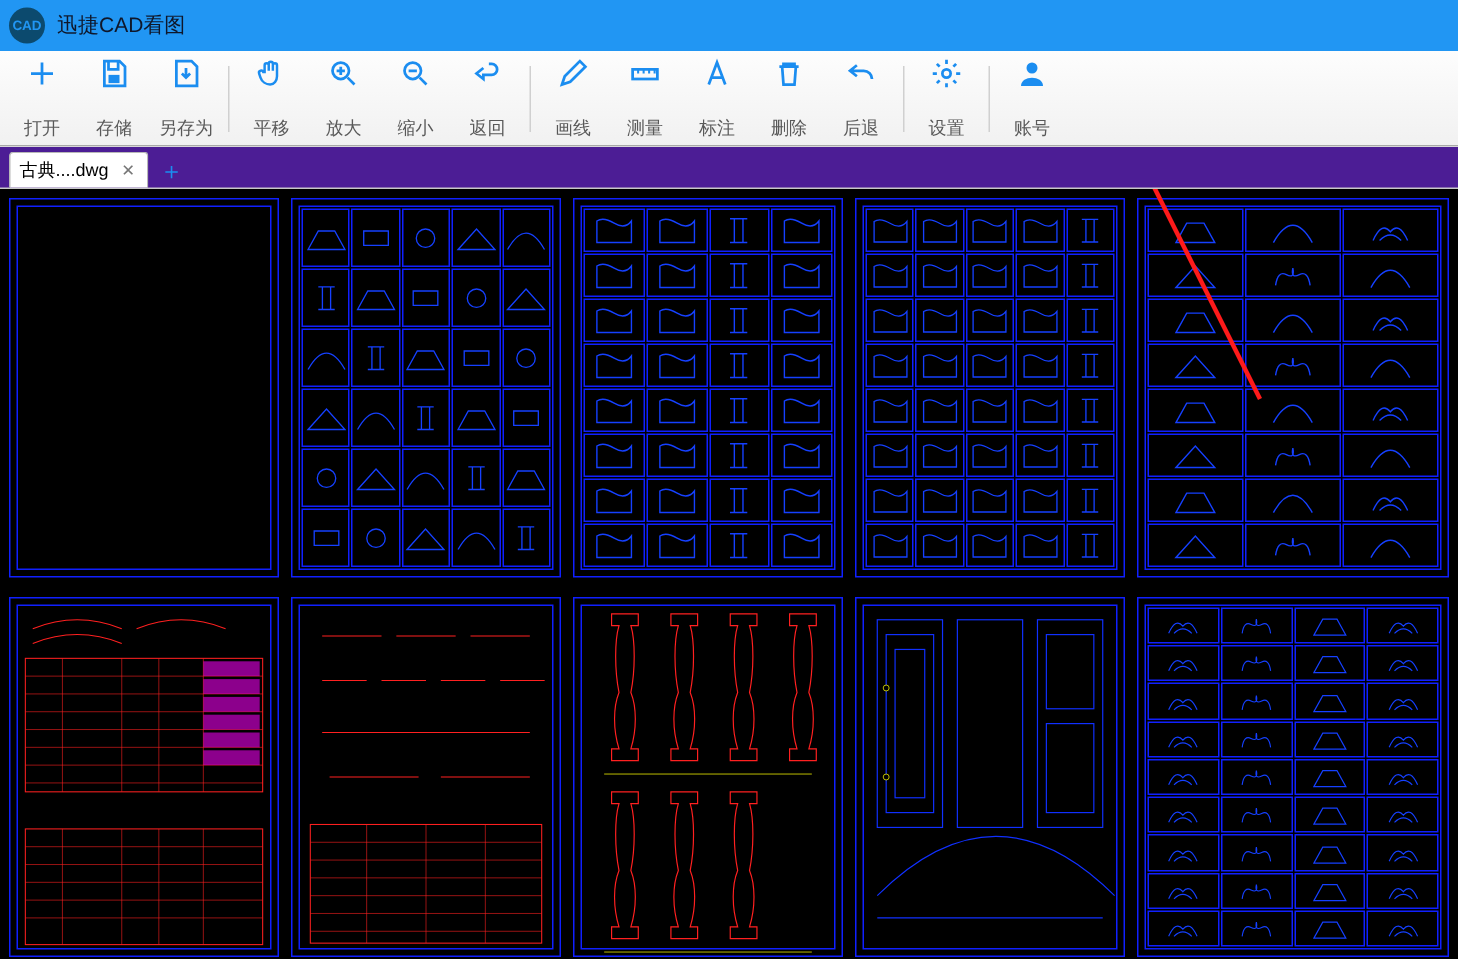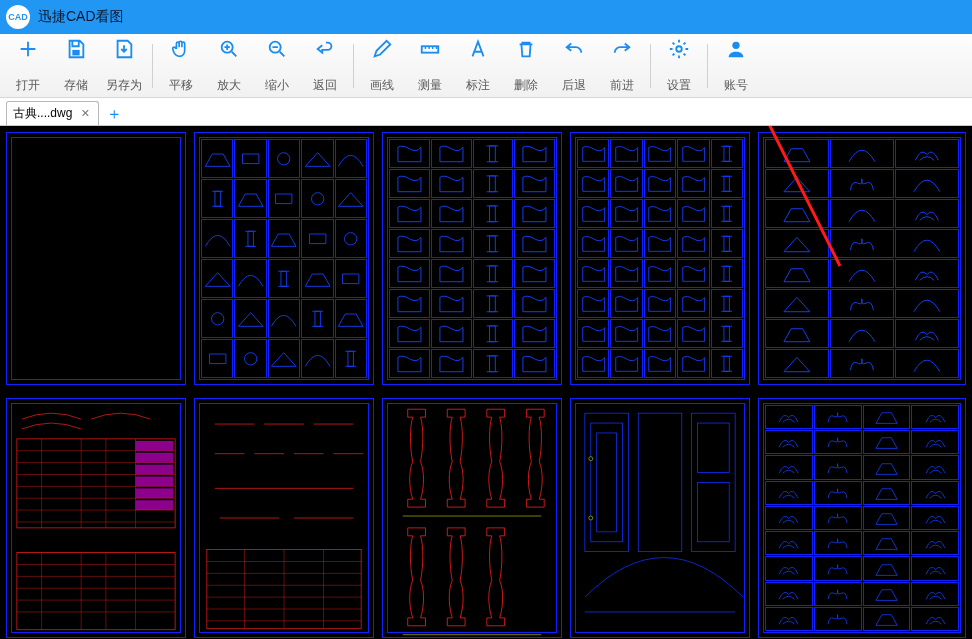--- a/index.html
+++ b/index.html
@@ -1,26 +1,26 @@
 <!DOCTYPE html>
 <html><head>
 <meta charset="utf-8">
 <style>
 * { margin:0; padding:0; box-sizing:border-box; }
 html,body { width:972px; height:639px; font-family:"Microsoft YaHei","SimSun",sans-serif; overflow:hidden; background:#000; }
 .titlebar { height:34px; background:#2196f3; display:flex; align-items:center; padding:0 6px; gap:8px; }
-.logo { width:24px; height:24px; background:#ffffff; border-radius:50%; display:flex; align-items:center; justify-content:center; color:#2196f3; font-size:9px; font-weight:bold; }
+.logo { width:24px; height:24px; background:#0c4a6e; border-radius:50%; display:flex; align-items:center; justify-content:center; color:#2196f3; font-size:9px; font-weight:bold; }
 .title { color:#0f172a; font-size:14px; }
 .toolbar { height:64px; background:linear-gradient(#fdfdfd,#f1f1f1); border-bottom:1px solid #d7d7d7; display:flex; align-items:center; padding:0 4px; }
 .tbtn { display:flex; flex-direction:column; align-items:center; justify-content:center; width:48px; height:58px; cursor:pointer; border:1px solid transparent; border-radius:3px; }
 .tbtn.wide { width:58px; }
 .tbtn .ico { height:28px; display:flex; align-items:center; justify-content:center; }
 .tbtn .lbl { font-size:12px; color:#595959; margin-top:17px; white-space:nowrap; }
 .sep { width:1px; height:44px; background:#d0d0d0; margin:0 4px; }
-.tabbar { height:28px; background:#ffffff; border-bottom:1px solid #c8c8c8; display:flex; align-items:flex-end; padding:0 6px; }
+.tabbar { height:28px; background:#4c1d95; border-bottom:1px solid #c8c8c8; display:flex; align-items:flex-end; padding:0 6px; }
 .tab { height:24px; background:#fff; border:1px solid #b8b8b8; border-bottom:none; border-radius:3px 3px 0 0; padding:0 6px; display:flex; align-items:center; font-size:12px; gap:6px; }
 .tab .x { width:14px; height:14px; border-radius:2px; display:flex; align-items:center; justify-content:center; font-size:11px; color:#777; cursor:pointer; }
 .newtab { width:22px; height:22px; margin-left:4px; display:flex; align-items:center; justify-content:center; color:#1b8df0; font-size:16px; border:1px solid transparent; cursor:pointer; }
 .canvas { position:relative; width:972px; height:513px; background:#000; overflow:hidden; }
 .sheet { position:absolute; border:1px solid #1020ff; background:#000; }
 .sheet::after { content:""; position:absolute; inset:4px; border:1px solid #1020ff; }
 .cells { position:absolute; inset:6px; display:grid; gap:1px; }
 .cells div { border:1px solid #1020ff; display:flex; align-items:center; justify-content:center; overflow:hidden; }
 svg.shape { display:block; }
 .arrow { position:absolute; pointer-events:none; }
@@ -139,28 +139,20 @@
       </div>
     <div class="lbl">删除</div>
   </div>
   <div class="tbtn">
     <div class="ico">
         <svg viewBox="0 0 24 24">
           <path d="M9 14l-5-4 5-4M4 10h10a6 6 0 016 6" fill="none" stroke="#1b8df0" stroke-width="2"></path>
         </svg>
       </div>
     <div class="lbl">后退</div>
-  </div>
-  <div class="tbtn">
-    <div class="ico">
-        <svg viewBox="0 0 24 24">
-          <path d="M15 14l5-4-5-4M20 10H10a6 6 0 00-6 6" fill="none" stroke="#1b8df0" stroke-width="2"></path>
-        </svg>
-      </div>
-    <div class="lbl">前进</div>
   </div>
   <div class="sep"></div>
   <div class="tbtn">
     <div class="ico">
         <svg viewBox="0 0 24 24">
           <circle cx="12" cy="12" r="3" fill="none" stroke="#1b8df0" stroke-width="2"></circle>
           <path d="M12 2v3M12 19v3M2 12h3M19 12h3M5 5l2 2M17 17l2 2M19 5l-2 2M7 17l-2 2" stroke="#1b8df0" stroke-width="2"></path>
         </svg>
       </div>
     <div class="lbl">设置</div>

